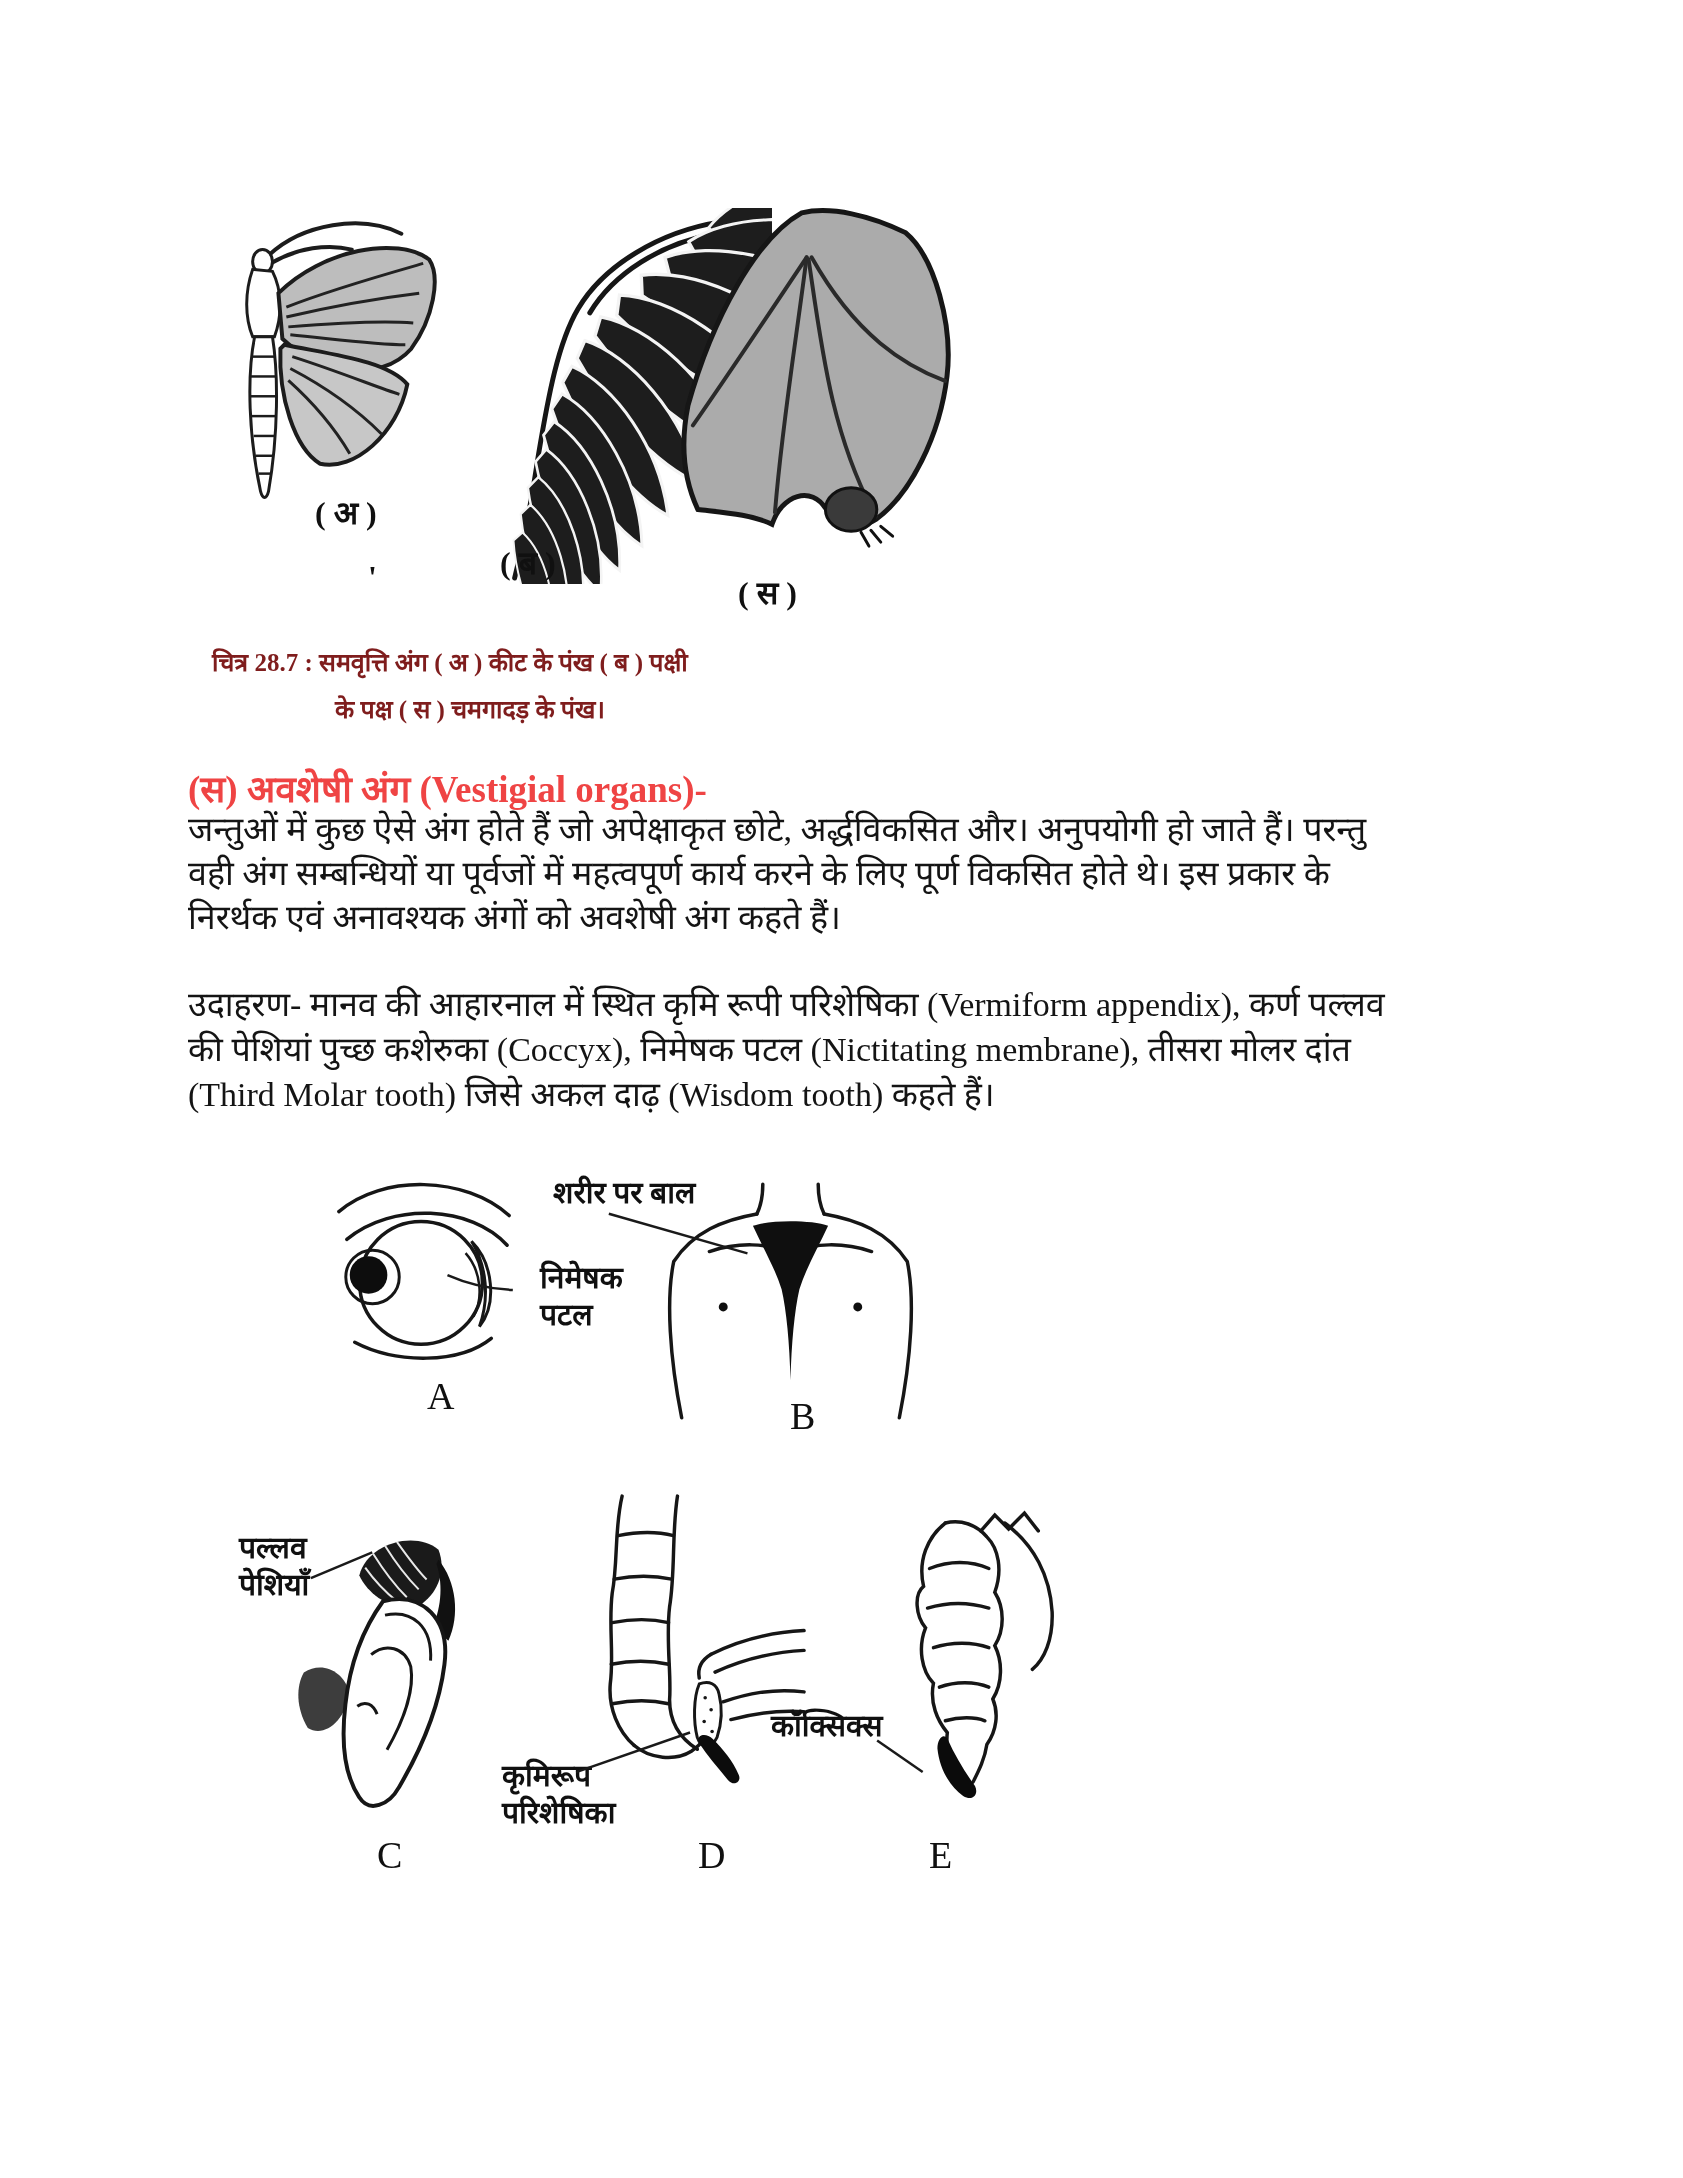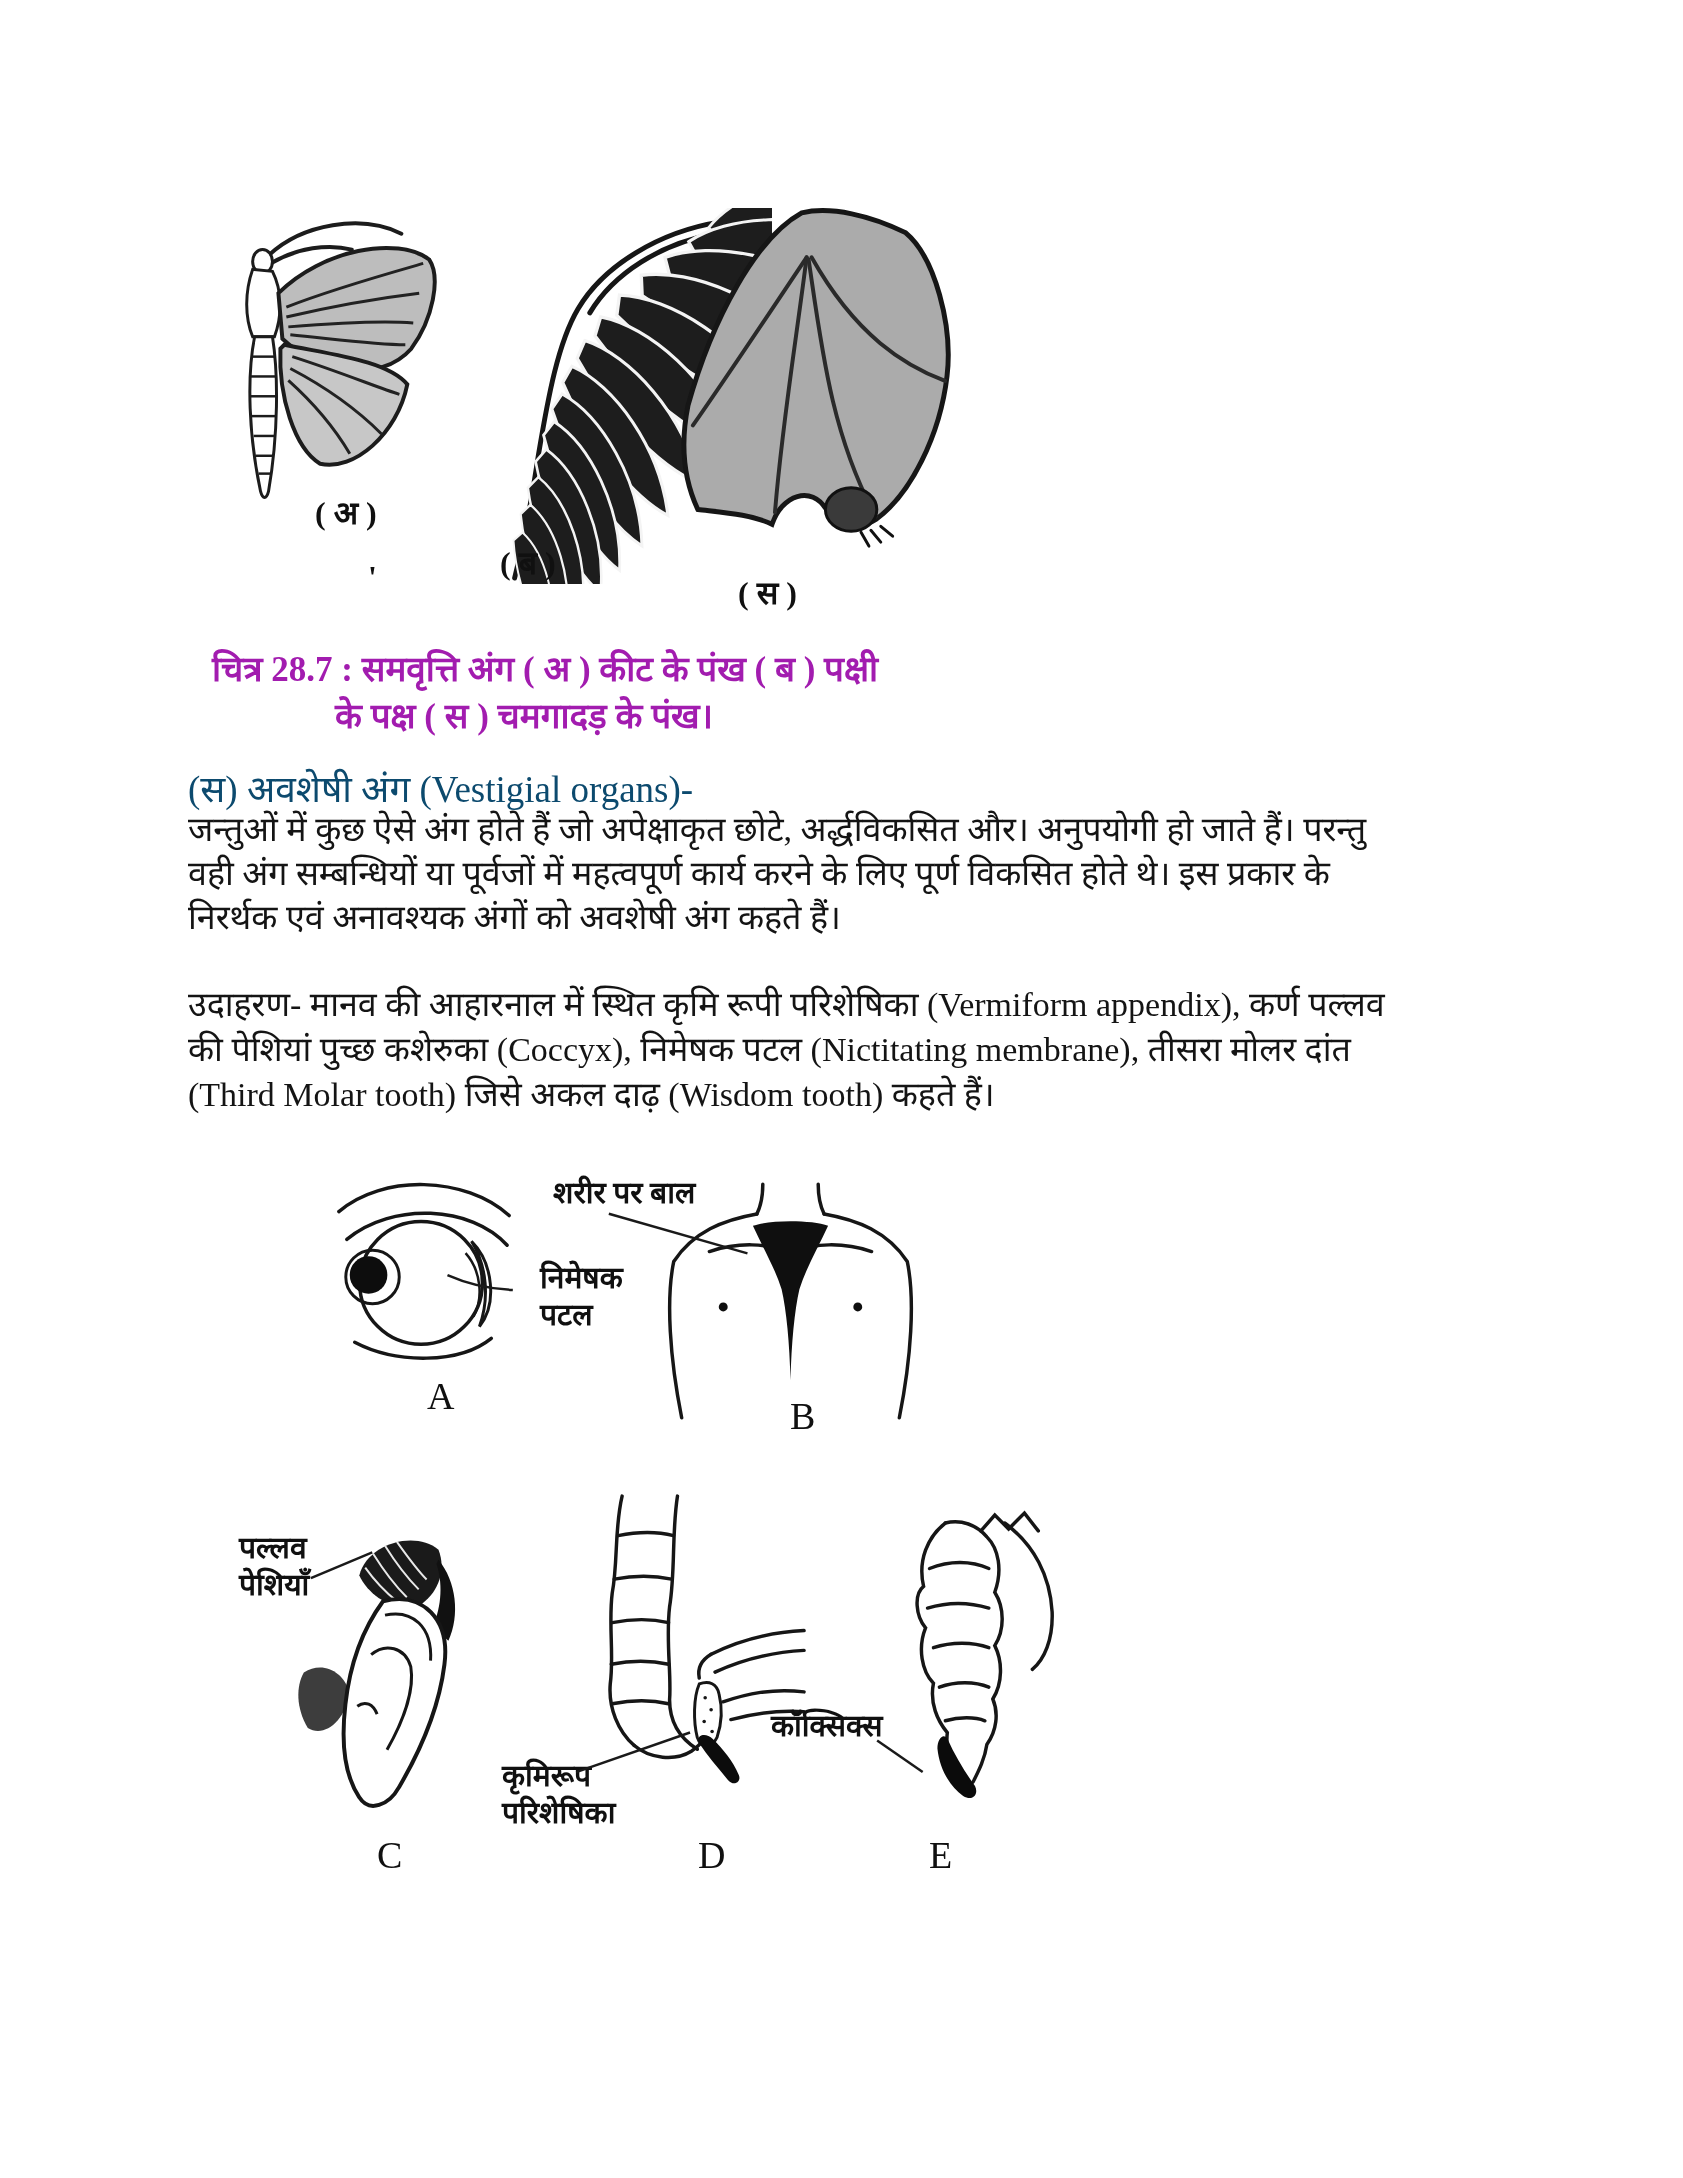--- a/index.html
+++ b/index.html
@@ -5,22 +5,22 @@
   html,body{margin:0;padding:0;}
   body{background:#e9e9e9;font-family:"Liberation Serif","DejaVu Serif",serif;}
   .page{
     position:relative;width:1683px;height:2178px;margin:0 auto;
     background:#ffffff;color:#161616;overflow:hidden;
   }
   .abs{position:absolute;}
   .hindi{font-family:"Liberation Serif","DejaVu Serif",serif;color:#141414;}
   .body-text{font-size:34px;line-height:44px;white-space:pre-line;font-weight:400;}
   .para2{line-height:45px;}
-  .fig-caption{font-size:35px;font-weight:700;color:#a21caf;}
-  .section-heading{font-size:37px;font-weight:400;color:#0c4a6e;text-align:center;}
+  .fig-caption{font-size:25px;font-weight:700;color:#7f1d1d;}
+  .section-heading{font-size:37px;font-weight:700;color:#ef4444;text-align:center;}
   .part-label{font-size:32px;font-weight:600;color:#101010;}
   .diagram-label{font-size:30px;font-weight:600;line-height:37px;white-space:pre-line;color:#101010;}
   .letter-label{font-size:38px;font-weight:400;color:#101010;font-family:"Liberation Serif","DejaVu Serif",serif;}
   svg{display:block;}
   .leader{stroke:#1a1a1a;stroke-width:2.5px;fill:none;}
 </style>
 </head>
 <body>
 
 <div class="page">

